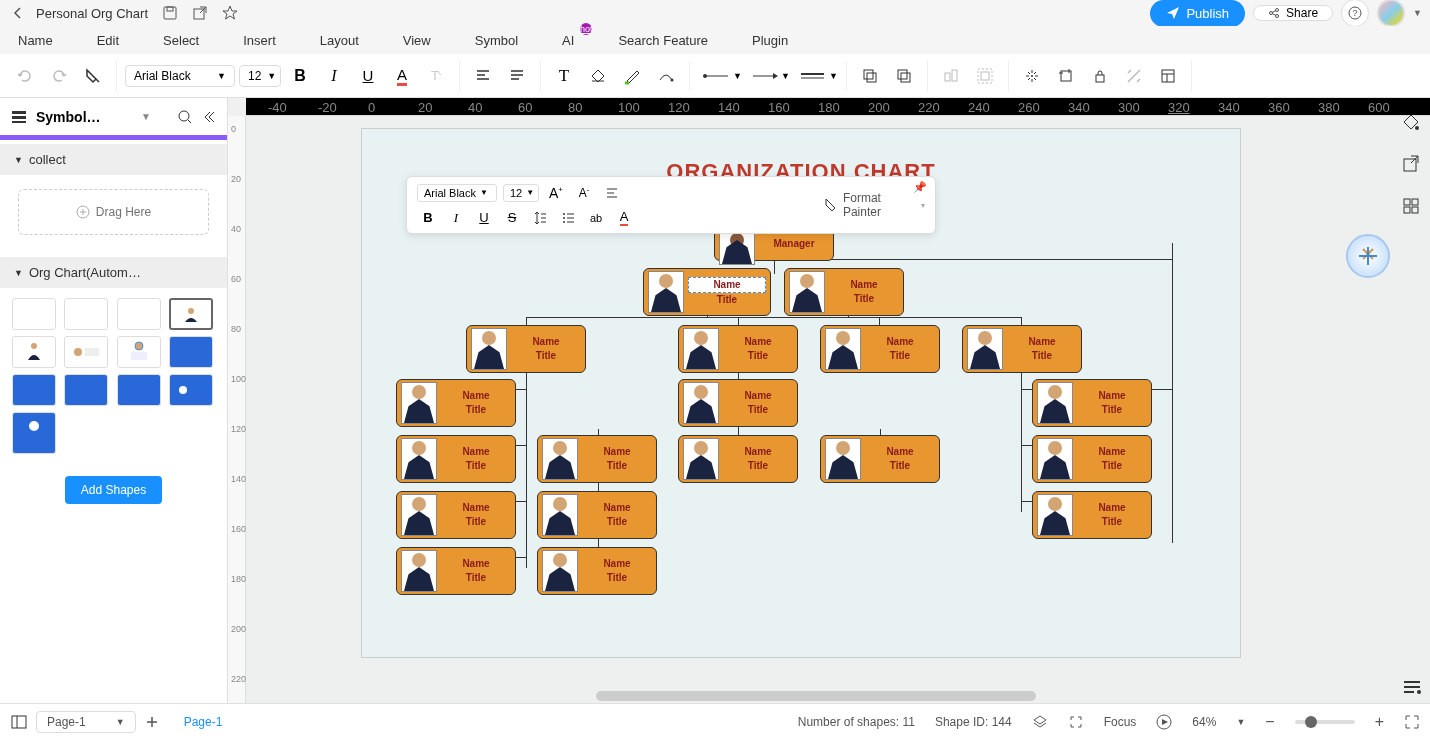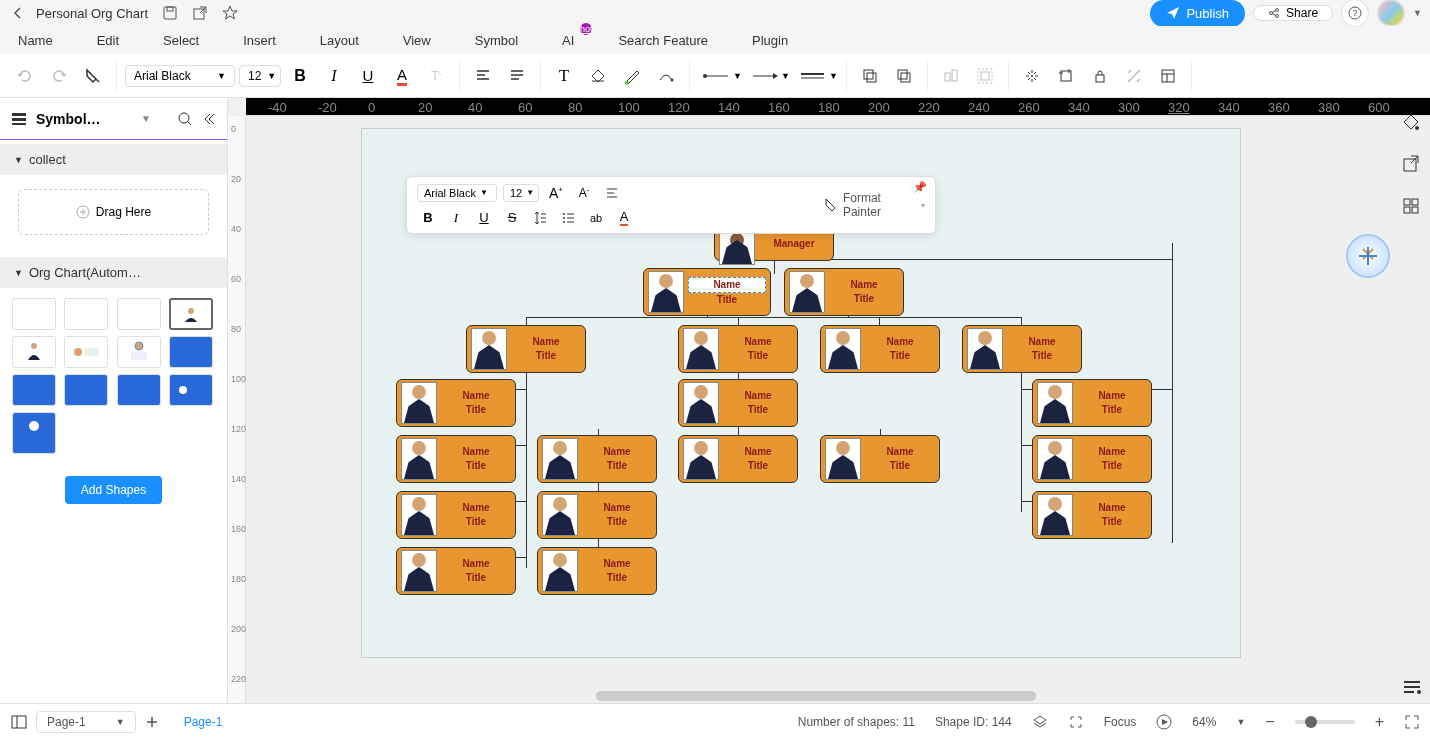--- a/index.html
+++ b/index.html
@@ -28,26 +28,26 @@
 .tb-btn { width: 30px; height: 30px; display: flex; align-items: center; justify-content: center; cursor: pointer; border-radius: 4px; }
 .tb-select { border: 1px solid #ddd; border-radius: 4px; padding: 3px 8px; font-size: 12px; background: #fff; display: flex; align-items: center; gap: 6px; cursor: pointer; }
 .tb-select.font { width: 110px; }
 .tb-select.size { width: 42px; }
 
 
 .main { display: flex; height: calc(100% - 98px - 36px); }
 
 
 .sidebar { width: 228px; background: #fff; border-right: 1px solid #e0e0e0; display: flex; flex-direction: column; }
-.sidebar-head { height: 42px; display: flex; align-items: center; padding: 0 10px; gap: 8px; border-bottom: 1px solid #8b5cf6; }
+.sidebar-head { height: 42px; display: flex; align-items: center; padding: 0 10px; gap: 8px; border-bottom: 5px solid #8b5cf6; }
 .sidebar-title { font-weight: 600; font-size: 14px; flex: 1; white-space: nowrap; overflow: hidden; text-overflow: ellipsis; }
 .sidebar-section { padding: 4px 0; }
 .section-header { display: flex; align-items: center; padding: 8px 14px; font-size: 13px; color: #333; background:#eeeeee; cursor:pointer; }
 .section-header .caret { margin-right: 6px; font-size: 9px; }
-.drag-zone { margin: 14px 18px; border: 1px dashed #ccc; border-radius: 6px; height: 46px; display: flex; align-items: center; justify-content: center; color: #000000; font-size: 12px; gap: 6px; }
+.drag-zone { margin: 14px 18px; border: 1px dashed #ccc; border-radius: 6px; height: 46px; display: flex; align-items: center; justify-content: center; color: #737373; font-size: 12px; gap: 6px; }
 .shapes-grid { display: grid; grid-template-columns: repeat(4, 1fr); gap: 6px; padding: 10px 12px; }
 .shape-thumb { width: 44px; height: 32px; border: 1px solid #ddd; border-radius: 3px; background: #fff; cursor: pointer; display:flex; align-items:center; justify-content:center; }
 .shape-thumb.blue { background: #2968d8; }
 .shape-thumb.selected { border: 2px solid #666; }
 .add-shapes-btn { display: block; margin: 12px auto; background: #1890ff; color: #fff; border: none; padding: 7px 16px; border-radius: 4px; font-size: 12px; cursor: pointer; }
 
 
 .canvas-wrap { flex: 1; position: relative; background: #f0f0f0; overflow: hidden; }
 .ruler-h { position: absolute; top: 0; left: 18px; right: 0; height: 18px; background: #000000; border-bottom: 1px solid #ddd; display:flex; align-items:flex-end; font-size:13px; color:#888; }
 .ruler-h span { position: absolute; }
@@ -455,20 +455,21 @@
         <span style="top: 258px;">100</span>
         <span style="top: 308px;">120</span>
         <span style="top: 358px;">140</span>
         <span style="top: 408px;">160</span>
         <span style="top: 458px;">180</span>
         <span style="top: 508px;">200</span>
         <span style="top: 558px;">220</span>
       </div>
     <div class="canvas">
       <div class="page">
+        <div class="chart-title">ORGANIZATION CHART</div>
 
         <div class="conn" style="top:130px;left:412px;width:1px;height:15px;"></div>
         <div class="conn" style="top:130px;left:412px;width:398px;height:1px;"></div>
         <div class="conn" style="top:114px;left:810px;width:1px;height:300px;"></div>
         <div class="conn" style="top:188px;left:164px;width:495px;height:1px;"></div>
         <div class="conn" style="top:174px;left:345px;width:1px;height:14px;"></div>
         <div class="conn" style="top:174px;left:486px;width:1px;height:14px;"></div>
         <div class="conn" style="top:188px;left:164px;width:1px;height:14px;"></div>
         <div class="conn" style="top:188px;left:376px;width:1px;height:14px;"></div>
         <div class="conn" style="top:188px;left:517px;width:1px;height:14px;"></div>

